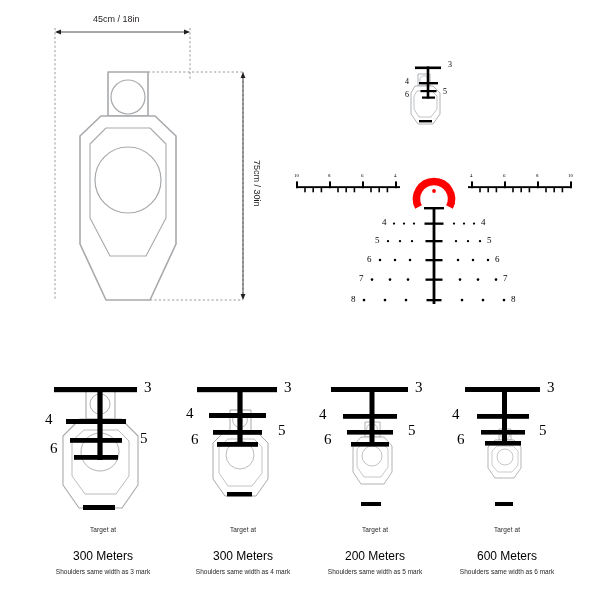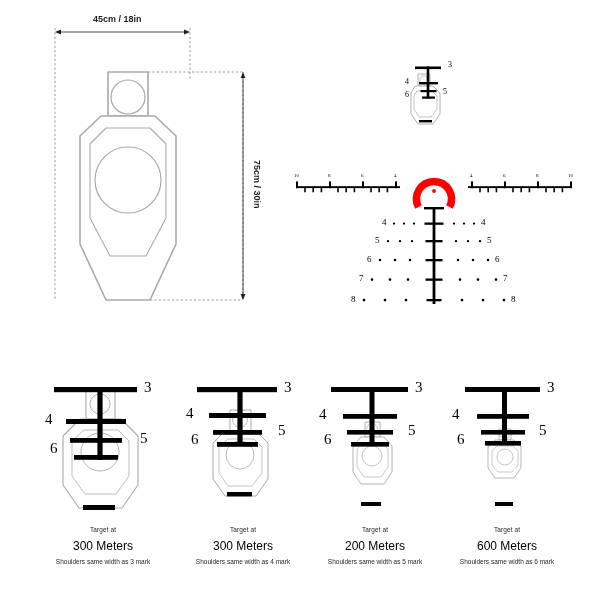--- a/index.html
+++ b/index.html
@@ -31,33 +31,33 @@
   .scale-num{
     font-size:5px;font-family:"Liberation Serif", serif;color:#000;
   }
 
   
   .cap-small{
     font-size:6.5px;color:#231f20;text-align:center;letter-spacing:.1px;
   }
   .cap-big{
     font-size:12px;color:#000;text-align:center;font-weight:400;
-    margin-top:6px;
+    margin-top:16px;
   }
   .cap-note{
     font-size:6.5px;color:#231f20;text-align:center;margin-top:5px;
   }
   .panel-num{
     font-size:15px;font-family:"Liberation Serif", serif;color:#000;
   }
 </style>
 </head>
 <body>
 
-<div class="abs" style="left:0px;top:0px;width:280px;height:340px;font-weight:bold;">
+<div class="abs" style="left:0px;top:0px;width:280px;height:340px;">
 
   <svg width="280" height="340" viewBox="0 0 280 340">
 
     <g stroke="#6d6e71" stroke-width="0.7" fill="none" stroke-dasharray="2.2,2.2">
 
       <line x1="55" y1="28" x2="55" y2="300"></line>
 
       <line x1="190" y1="28" x2="190" y2="80"></line>
 
       <line x1="243" y1="72" x2="243" y2="300"></line>

